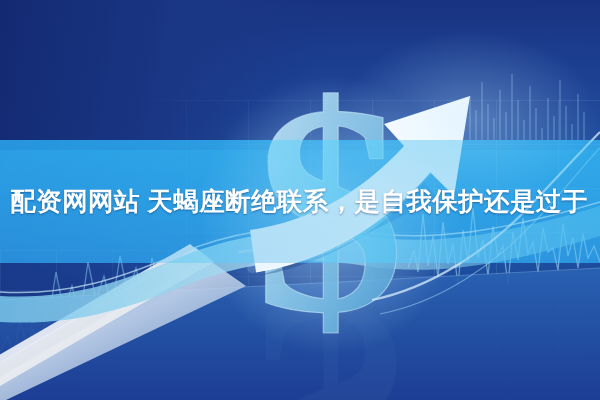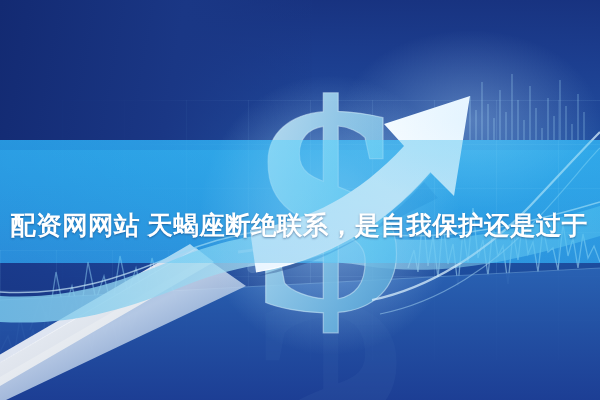--- a/index.html
+++ b/index.html
@@ -95,21 +95,20 @@
     left: 0;
     top: 140px;
     width: 600px;
     height: 123px;
     display: flex;
     flex-direction: row;
     align-items: center;
     justify-content: center;
     box-sizing: border-box;
     padding: 4px 8px;
-    margin-top: 24px;
   }
   .headline .line {
     color: #ffffff;
     font-size: 25.5px;
     font-weight: bold;
     line-height: 41px;
     letter-spacing: .4px;
     white-space: nowrap;
     text-shadow: 0 1px 2px rgba(8,40,90,.45);
   }

